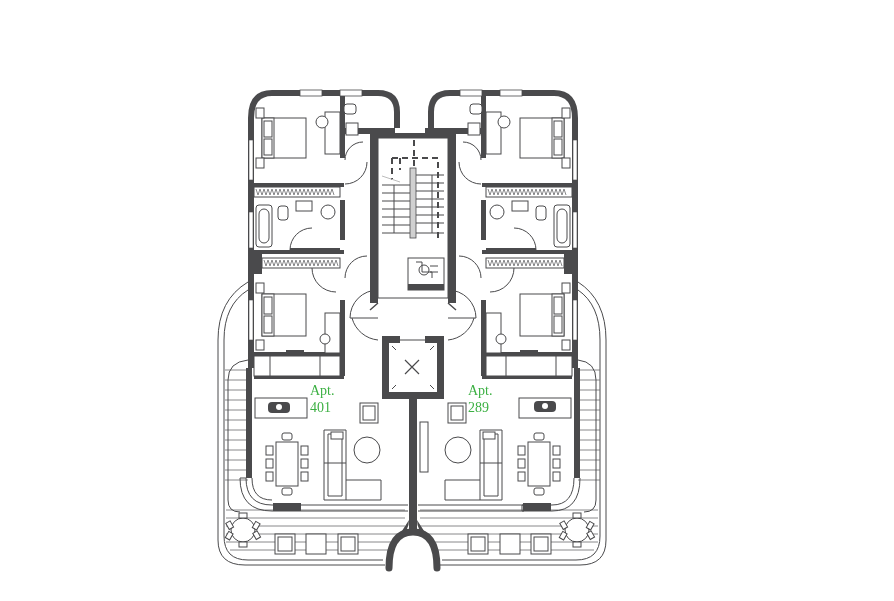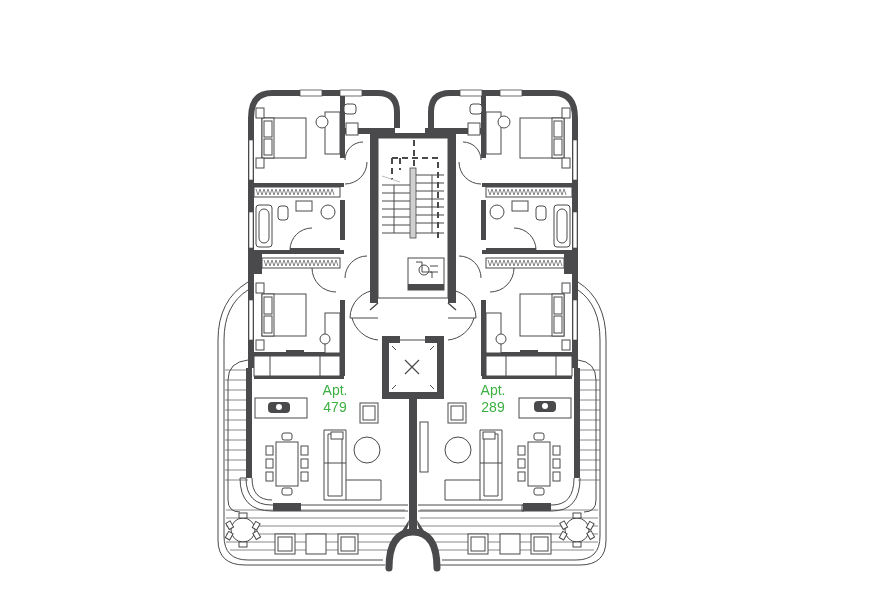--- a/index.html
+++ b/index.html
@@ -1,18 +1,18 @@
 <!DOCTYPE html>
 <html><head>
 <meta charset="utf-8">
 <style>
   html, body { margin: 0; padding: 0; background: #ffffff; }
   body { width: 894px; height: 601px; overflow: hidden; position: relative; font-family: "Liberation Sans", sans-serif; }
   #plan { position: absolute; left: 0; top: 0; }
-  .apt-label { position: absolute; font-family: Liberation Sans, sans-serif; font-size: 14px; line-height: 17px; text-align: center; width: 50px; }
+  .apt-label { position: absolute; font-family: Liberation Serif, serif; font-size: 14px; line-height: 17px; text-align: left; width: 50px; }
   .w { fill: #4a4a4c; }
   .ln { fill: none; stroke: #4a4a4c; stroke-width: 1; }
   .ln2 { fill: none; stroke: #4a4a4c; stroke-width: 1.4; }
   .fx { fill: #ffffff; stroke: #4a4a4c; stroke-width: 1; }
   .thin { fill: none; stroke: #6a6a6c; stroke-width: 0.8; }
   .dash { fill: none; stroke: #4a4a4c; stroke-width: 2; stroke-dasharray: 6 4; }
 </style>
 </head>
 <body>
 
@@ -322,18 +322,18 @@
     <rect x="468" y="534" width="20" height="20" class="fx"></rect>
       <rect x="471" y="537" width="14" height="14" class="ln"></rect>
     <rect x="500" y="534" width="20" height="20" class="fx"></rect>
     <rect x="531" y="534" width="20" height="20" class="fx"></rect>
       <rect x="534" y="537" width="14" height="14" class="ln"></rect>
   </g>
 </svg>
 
 <div class="apt-label" style="left:310px; top:382px; color:#3cb043;">
   <div>Apt.</div>
-  <div>479</div>
+  <div>401</div>
 </div>
 <div class="apt-label" style="left:468px; top:382px; color:#3cb043;">
   <div>Apt.</div>
   <div>289</div>
 </div>
 
 </body></html>

